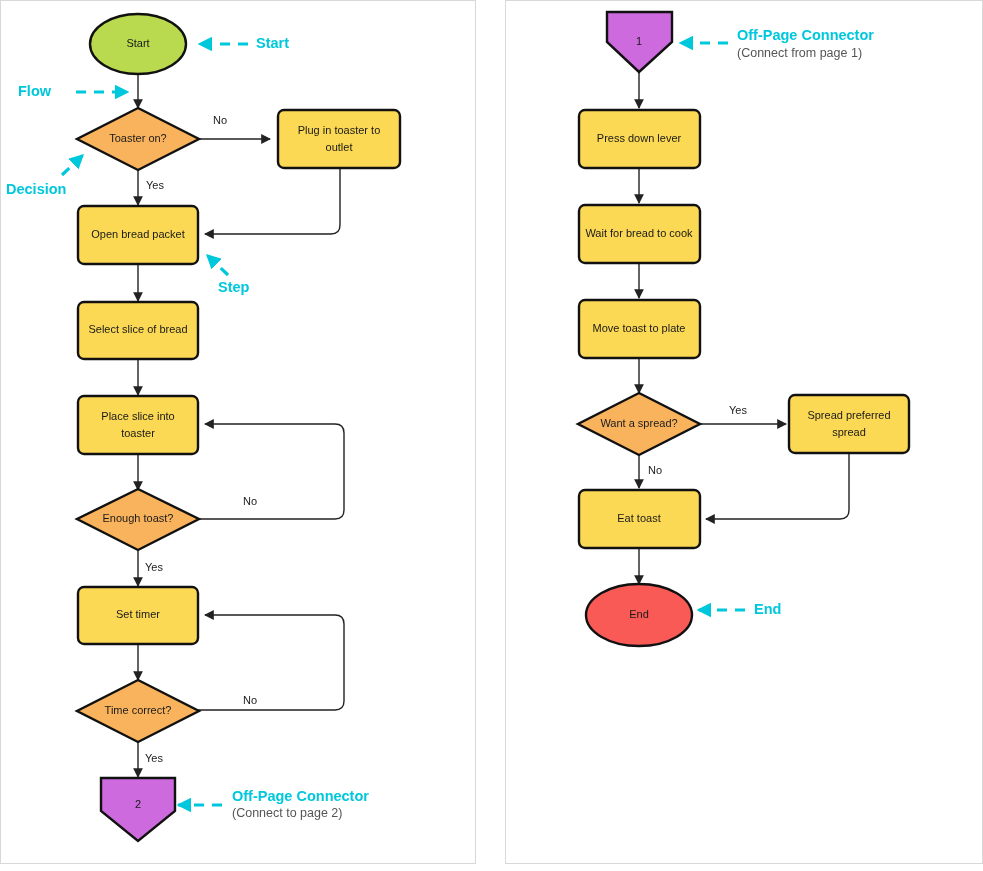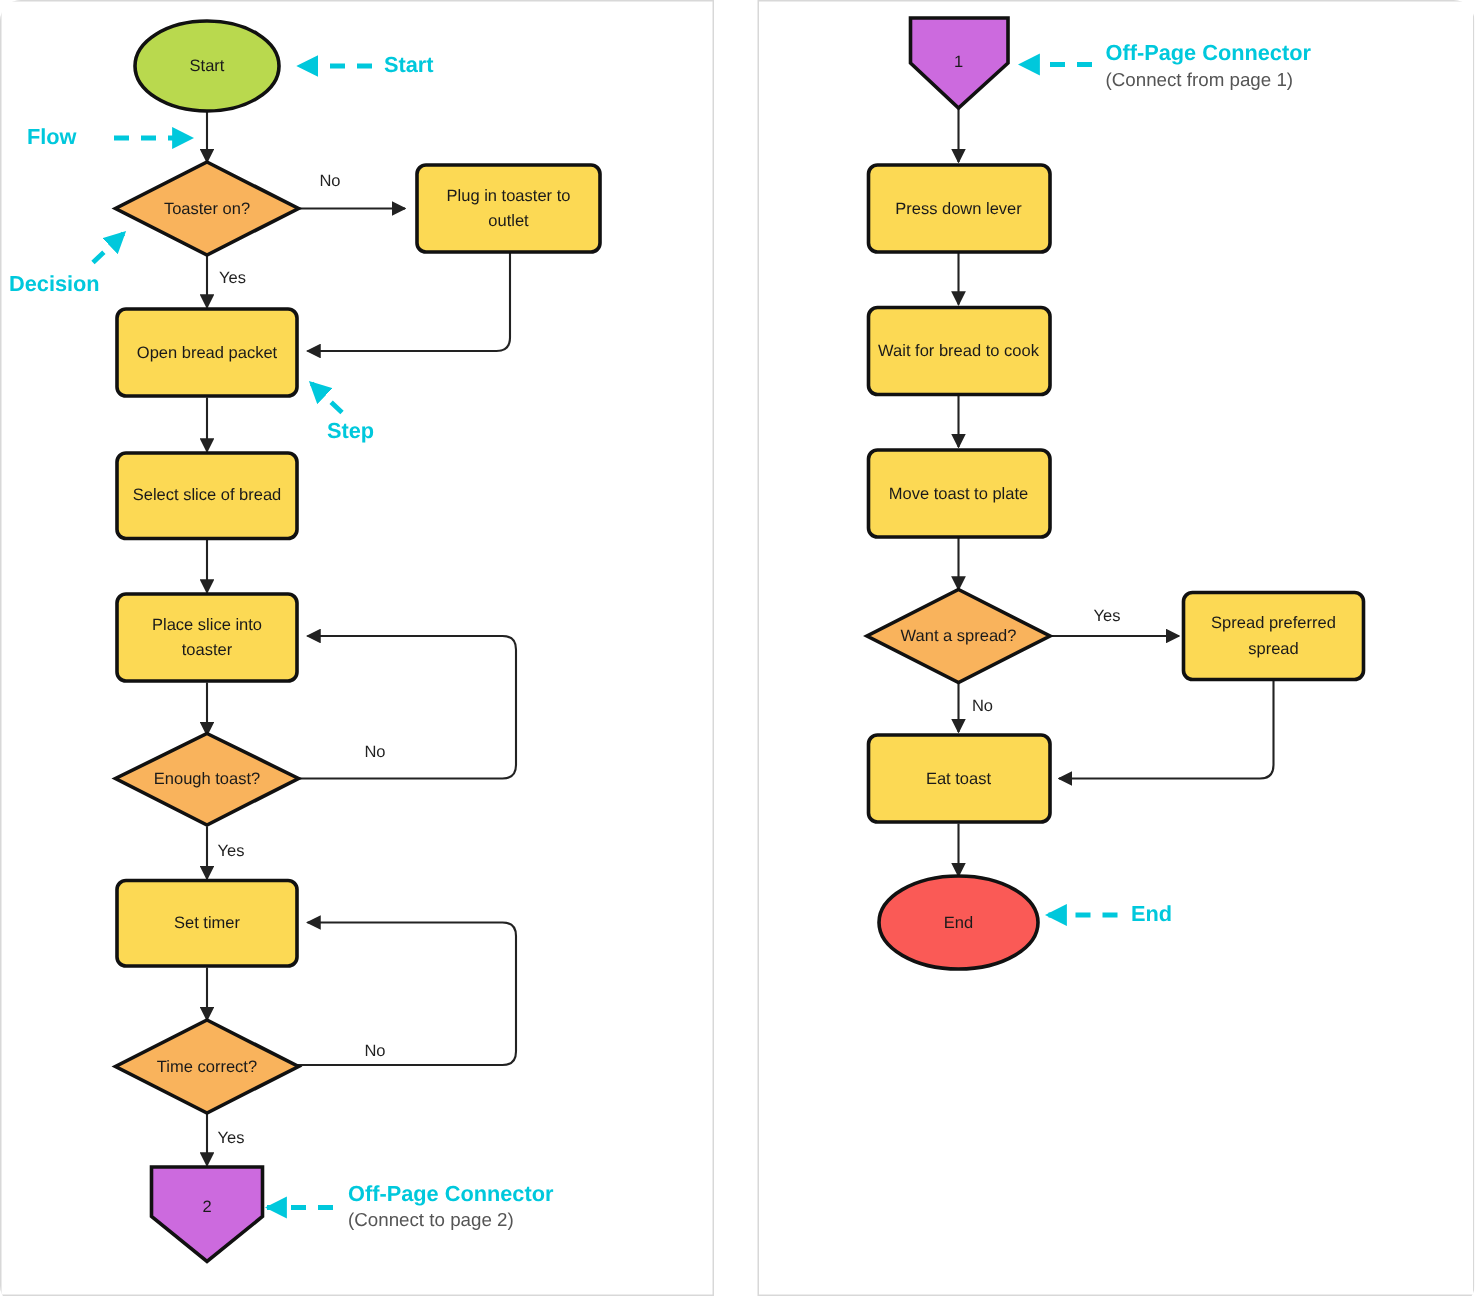--- a/index.html
+++ b/index.html
@@ -9,21 +9,20 @@
   }
   body {
     font-family: "Liberation Sans", sans-serif;
   }
   #canvas {
     position: relative;
     width: 983px;
     height: 871px;
     background: #ffffff;
     overflow: hidden;
-    border-radius: 14px;
   }
   .panel {
     position: absolute;
     background: #ffffff;
     border: 1px solid #d8d8d8;
     box-sizing: border-box;
   }
   #panel-left  { left: 0px;   top: 0px; width: 476px; height: 864px; }
   #panel-right { left: 505px; top: 0px; width: 478px; height: 864px; }
 

